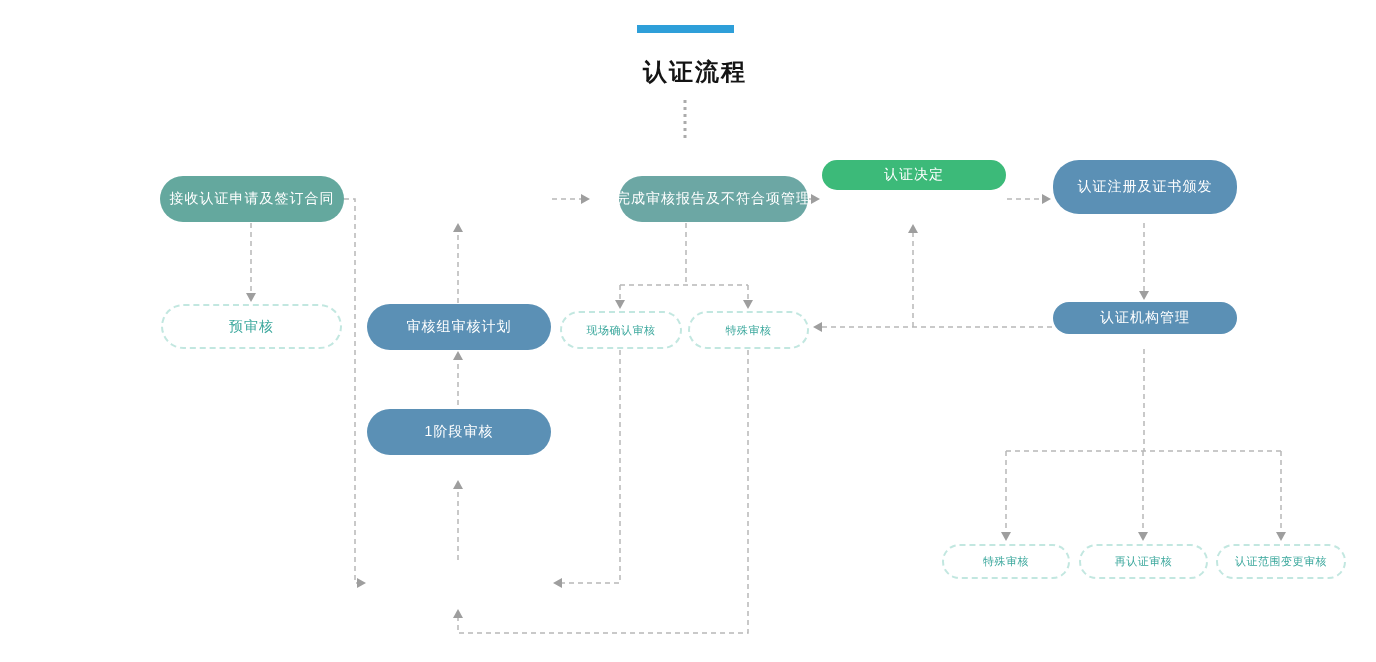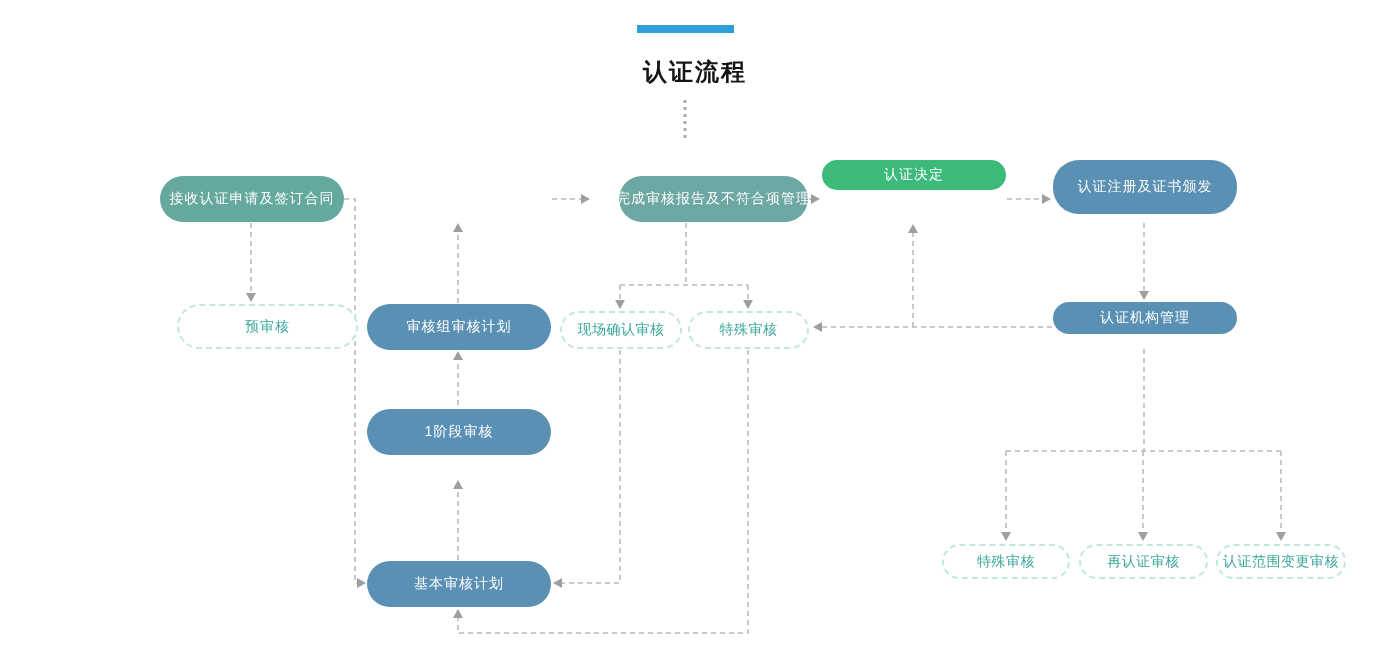--- a/index.html
+++ b/index.html
@@ -72,21 +72,21 @@
   .node.muted{background:var(--muted-teal);margin-left:27px;}
   .node.blue{background:var(--blue);}
   .node.green{background:var(--green);}
   .node.dashed{
     background:#ffffff;
     border:2px dashed var(--dashed-border);
     color:var(--dashed-text);
     border-radius:24px;
   }
   .node.small{
-    font-size:14px;
+    font-size:11px;
     letter-spacing:0.5px;
     border-radius:19px;
   }
 </style>
 </head>
 <body>
 
 <div class="canvas">
 
   <div class="accent-bar"></div>
@@ -141,26 +141,25 @@
     <polygon points="1006,541 1001,532 1011,532"></polygon>
     <polygon points="1143,541 1138,532 1148,532"></polygon>
     <polygon points="1281,541 1276,532 1286,532"></polygon>
   </svg>
 
   <div class="node teal" style="left:160px;top:176px;width:184px;height:46px">接收认证申请及签订合同</div>
   <div class="node muted" style="left:592px;top:176px;width:189px;height:46px">完成审核报告及不符合项管理</div>
   <div class="node green" style="left:822px;top:160px;width:184px;height:30px">认证决定</div>
   <div class="node blue" style="left:1053px;top:160px;width:184px;height:54px">认证注册及证书颁发</div>
 
-  <div class="node dashed" style="left:177px;top:304px;width:181px;height:45px">预审核</div>
+  <div class="node dashed" style="left:161px;top:304px;width:181px;height:45px">预审核</div>
   <div class="node blue" style="left:367px;top:304px;width:184px;height:46px">审核组审核计划</div>
   <div class="node dashed small" style="left:560px;top:311px;width:122px;height:38px">现场确认审核</div>
   <div class="node dashed small" style="left:688px;top:311px;width:121px;height:38px">特殊审核</div>
   <div class="node blue" style="left:1053px;top:302px;width:184px;height:32px">认证机构管理</div>
 
   <div class="node blue" style="left:367px;top:409px;width:184px;height:46px">1阶段审核</div>
-  <div class="node blue" style="left:367px;top:561px;width:184px;height:46px">基本审核计划</div>
 
   <div class="node dashed small" style="left:942px;top:544px;width:128px;height:35px">特殊审核</div>
   <div class="node dashed small" style="left:1079px;top:544px;width:129px;height:35px">再认证审核</div>
   <div class="node dashed small" style="left:1216px;top:544px;width:130px;height:35px">认证范围变更审核</div>
 
 </div>
 
 </body></html>

